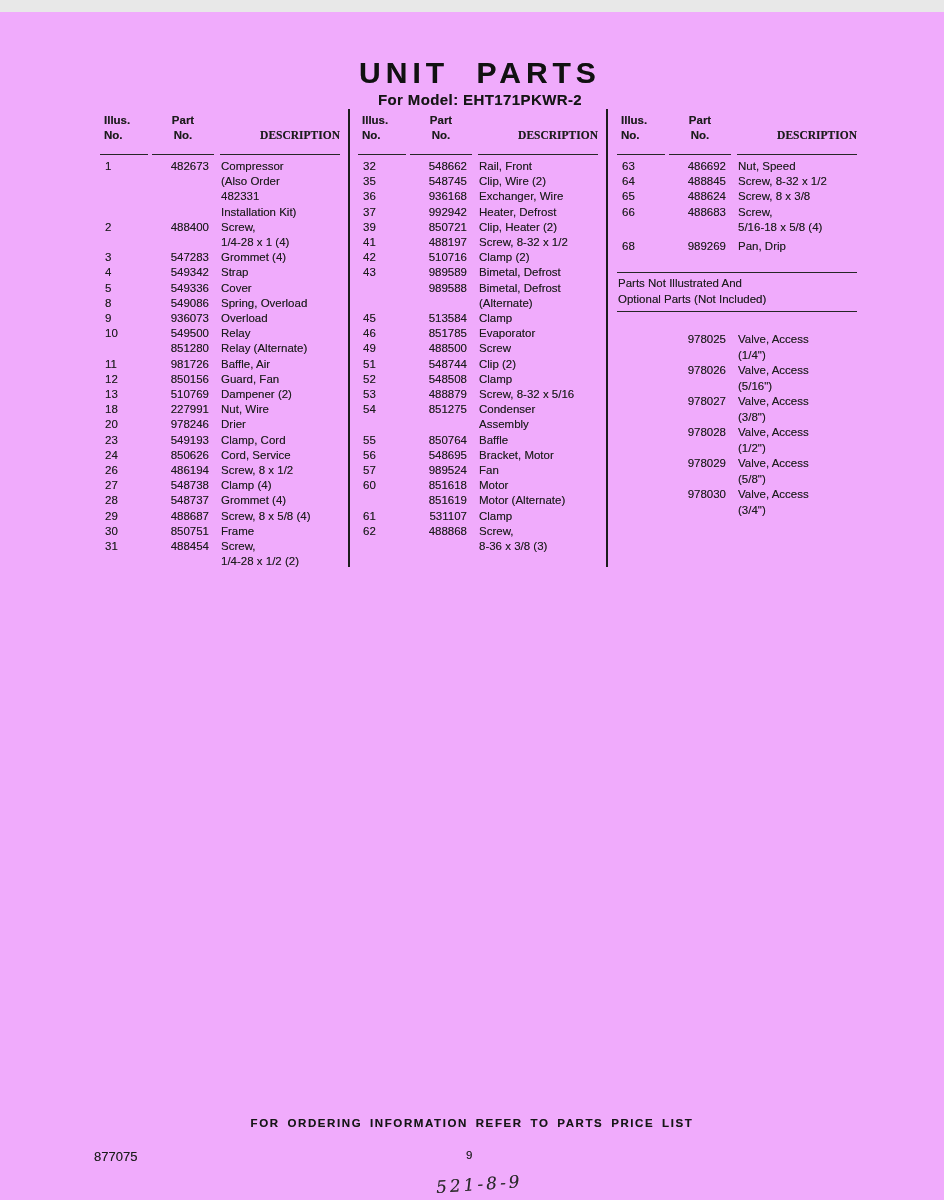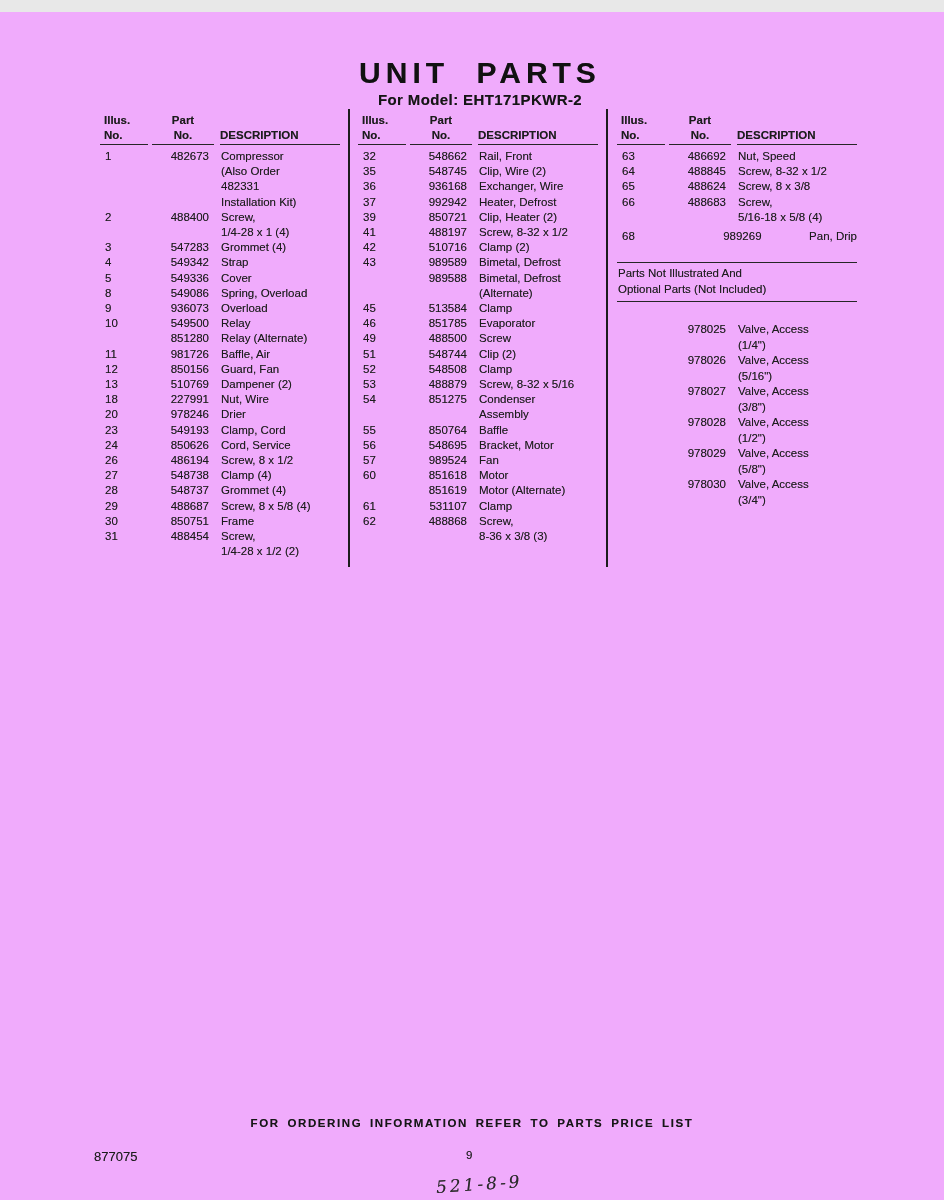--- a/index.html
+++ b/index.html
@@ -22,28 +22,28 @@
   .doc-subtitle{
     margin:1px 0 0 0;font-size:15px;font-weight:700;
     letter-spacing:0.4px;color:#151515;
   }
   
   .col{position:absolute;top:101px;width:240px;font-size:11.5px;}
   .col1{left:100px;}
   .col2{left:358px;}
   .col3{left:617px;}
   .thead{display:flex;font-weight:700;line-height:15px;}
-  .th{padding-bottom:1px;border-bottom:1.6px solid #262626;}
+  .th{padding-bottom:11px;border-bottom:1.6px solid #262626;}
   .th span{display:block;}
   .th-i{width:44px;padding-left:4px;margin-right:4px;}
   .th-p{width:62px;text-align:center;margin-right:6px;}
-  .th-d{flex:1;text-align:left;}
+  .th-d{flex:1;text-align:right;font-family:Liberation Serif, serif;}
   .rows{margin-top:4px;}
   .row{display:flex;line-height:15.2px;white-space:nowrap;}
-  .row.gap{margin-top:4px;justify-content:space-between;}
+  .row.gap{margin-top:4px;}
   .c-i{width:46px;padding-left:5px;flex:none;}
   .c-p{width:58px;text-align:right;flex:none;}
   .c-d{padding-left:12px;}
   
   .vdiv{position:absolute;top:97px;width:2px;height:458px;background:#1d1d1d;}
   .vdiv1{left:348px;}
   .vdiv2{left:606px;}
   
   .ni{margin-top:18px;}
   .ni-head{

